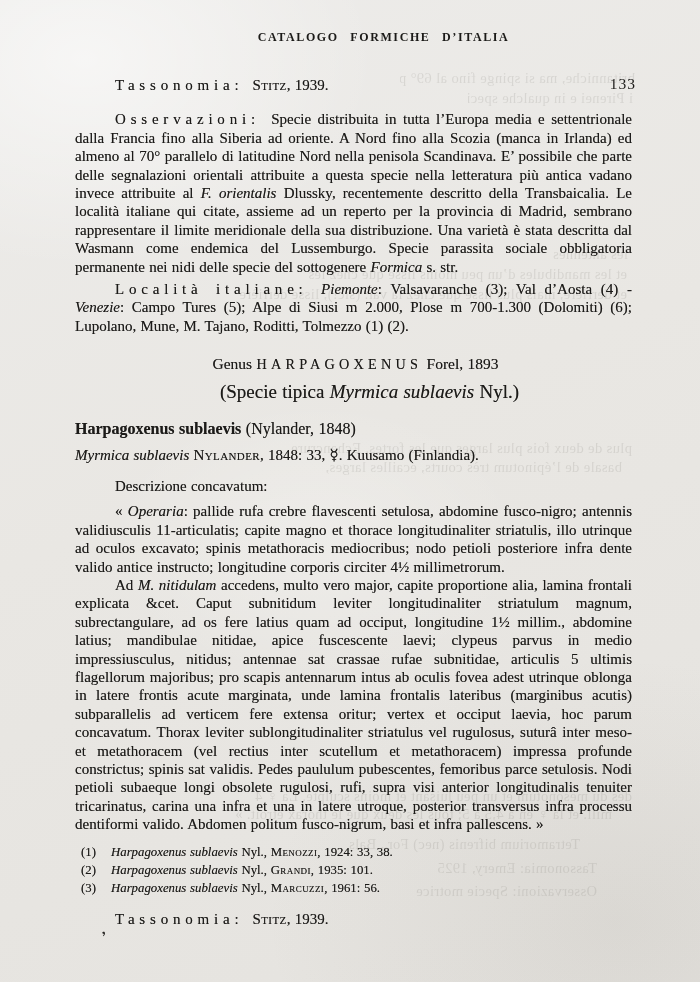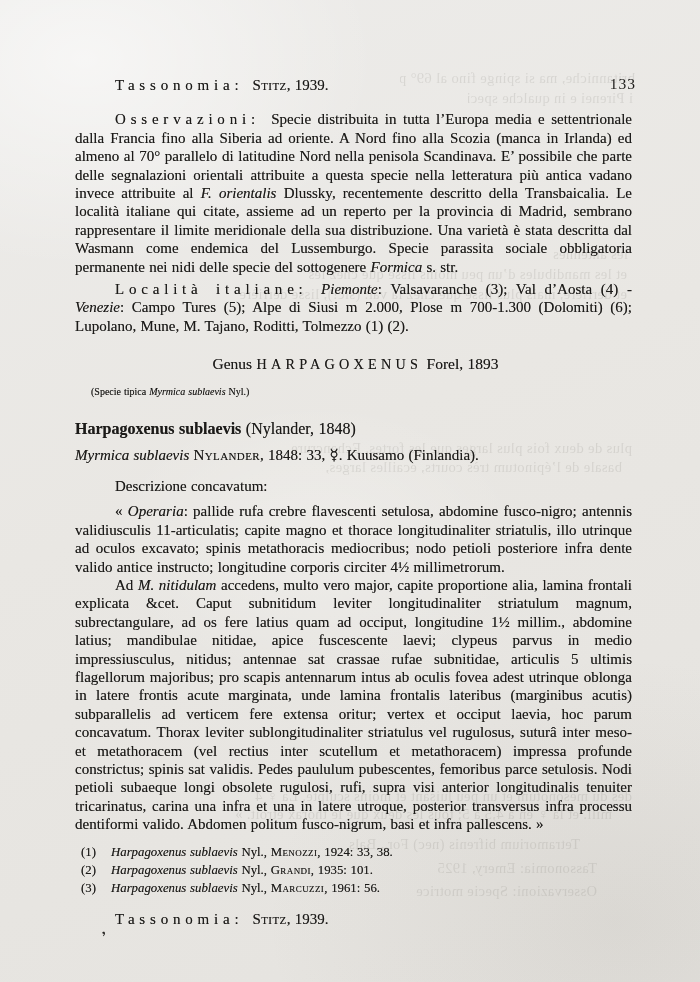--- a/index.html
+++ b/index.html
@@ -59,21 +59,21 @@
   .tass{margin-bottom:6px;}
   .tass2{margin-top:13px;margin-bottom:5px;}
   .loc{margin-top:4px;}
   .seg-i{font-style:italic;}
   .seg-b{font-weight:700;}
   .seg-sc{font-variant:small-caps;letter-spacing:.4px;}
   .seg-sp{letter-spacing:.32em;}
   .seg-gsp{text-transform:uppercase;letter-spacing:.30em;font-size:14.2px;}
   .genus-block{margin-top:20px;margin-bottom:19px;}
   .genus-line{margin:9px;text-align:center;font-size:15.5px;transform:translateX(2px);}
-  .genus-sub{margin:4px 0 0 0;text-align:left;font-size:10px;transform:translateX(16px);}
+  .genus-sub{margin:4px 0 0 0;text-align:center;font-size:19px;transform:translateX(16px);}
   .species-heading{margin:0;font-size:16px;}
   .synonym-line{margin:7px 0 0 0;font-size:15px;}
   .descr-label{margin-top:13px;}
   .quote-a{margin-top:7px;}
   .quote-b{margin-top:0;}
   .footnotes{margin-top:9px;font-size:12.8px;line-height:18px;}
   .footnote{display:flex;padding-left:6px;}
   .fn-marker{min-width:30px;}
   .fn-text{white-space:nowrap;}
   .printers-mark{
@@ -98,20 +98,21 @@
       <div class="ghost-line" style="top: 440px; left: 182px; width: 450px;">plus de deux fois plus larges que les fortes. Echancrure</div>
       <div class="ghost-line" style="top: 459px; left: 182px; width: 440px;">basale de l’épinotum très courts, écailles larges,</div>
       <div class="ghost-line" style="top: 788px; left: 112px; width: 520px;">des du mesonotum et un peu luisant et moins sculpté. La ♀ 4</div>
       <div class="ghost-line" style="top: 806px; left: 112px; width: 500px;">mill. et la ♀ en a 4,5 à 5; tous les deux que le thorax etroit. »</div>
       <div class="ghost-line" style="top: 836px; left: 300px; width: 280px;">Tetramorium bifrenis (nec) For., Bals</div>
       <div class="ghost-line" style="top: 860px; left: 382px; width: 215px;">Tassonomia: Emery, 1925</div>
       <div class="ghost-line" style="top: 883px; left: 332px; width: 265px;">Osservazioni: Specie motrice</div>
     </div>
 
   <header class="running-head">
+    <span class="head-title">Catalogo Formiche d’Italia</span>
     <span class="page-number">133</span>
   </header>
 
   <main class="text-block">
 
     <p class="para tass"><span class="seg-sp">Tassonomia: </span><span class="seg-sc">Stitz</span><span>, 1939.</span></p>
 
     <p class="para just"><span class="seg-sp">Osservazioni: </span><span>Specie distribuita in tutta l’Europa media e settentrionale dalla Francia fino alla Siberia ad oriente. A Nord fino alla Scozia (manca in Irlanda) ed almeno al 70° parallelo di latitudine Nord nella penisola Scandinava. E’ possibile che parte delle segnalazioni orientali attribuite a questa specie nella letteratura più antica vadano invece attribuite al </span><span class="seg-i">F. orientalis</span><span> Dlussky, recentemente descritto della Transbaicalia. Le località italiane qui citate, assieme ad un reperto per la provincia di Madrid, sembrano rappresentare il limite meridionale della sua distribuzione. Una varietà è stata descritta dal Wasmann come endemica del Lussemburgo. Specie parassita sociale obbligatoria permanente nei nidi delle specie del sottogenere </span><span class="seg-i">Formica</span><span> s. str.</span></p>
 
     <p class="para just loc"><span class="seg-sp">Località italiane: </span><span class="seg-i">Piemonte</span><span>: Valsavaranche (3); Val d’Aosta (4) - </span><span class="seg-i">Venezie</span><span>: Campo Tures (5); Alpe di Siusi m 2.000, Plose m 700-1.300 (Dolomiti) (6); Lupolano, Mune, M. Tajano, Roditti, Tolmezzo (1) (2).</span></p>

